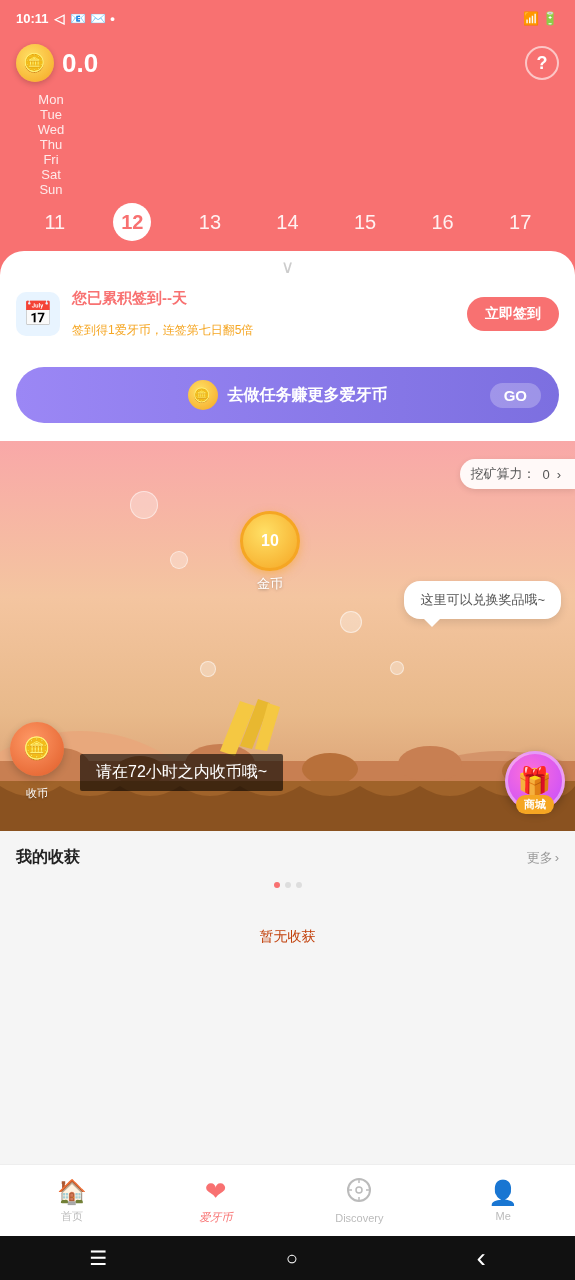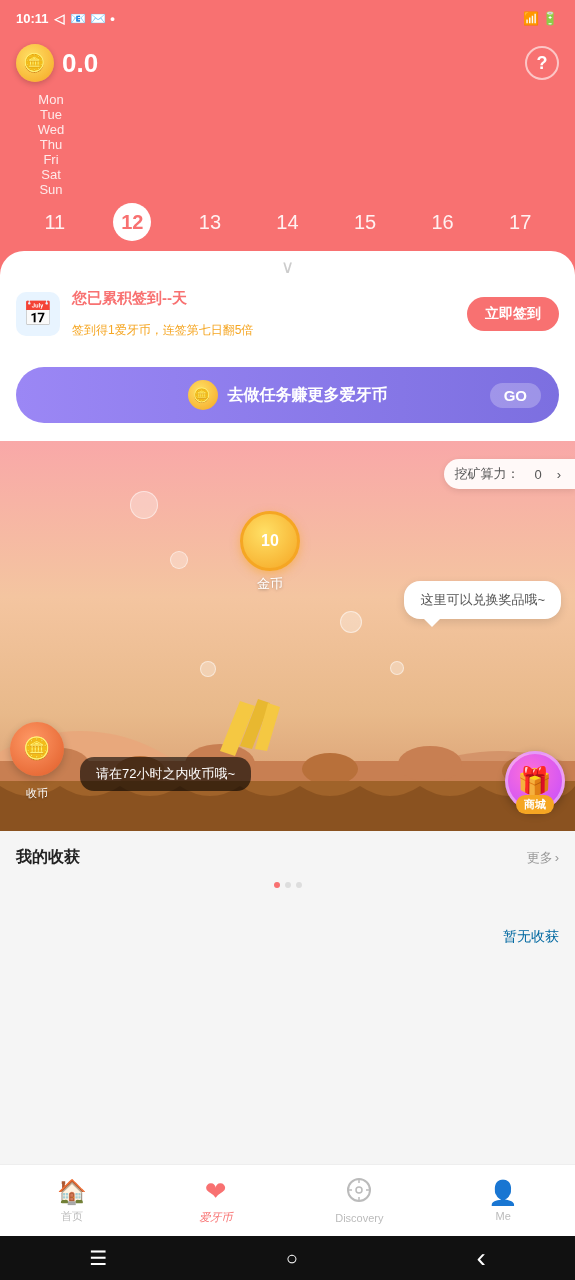--- a/index.html
+++ b/index.html
@@ -240,21 +240,21 @@
       position: absolute;
       right: 0;
       top: 18px;
       background: rgba(255,255,255,0.92);
       border-radius: 20px 0 0 20px;
       padding: 6px 14px 6px 10px;
       font-size: 13px;
       color: #555;
       display: flex;
       align-items: center;
-      gap: 15px;
+      gap: 7px;
       box-shadow: 0 2px 6px rgba(0,0,0,0.1);
     }
 
     
     .bubble {
       position: absolute;
       border-radius: 50%;
       background: rgba(255,255,255,0.3);
       border: 1.5px solid rgba(255,255,255,0.5);
     }
@@ -341,23 +341,23 @@
       margin-top: 8px;
     }
 
     
     .message-72 {
       position: absolute;
       left: 80px;
       bottom: 40px;
       background: rgba(0,0,0,0.6);
       color: #fff;
-      border-radius: 14px;
+      border-radius: 2px;
       padding: 8px 16px;
-      font-size: 13px;
+      font-size: 16px;
     }
 
     
     .shop-btn {
       position: absolute;
       right: 10px;
       bottom: 20px;
       display: flex;
       flex-direction: column;
       align-items: center;
@@ -420,24 +420,24 @@
     .dot {
       width: 6px;
       height: 6px;
       border-radius: 50%;
       background: #f87171;
     }
     .dot-inactive {
       background: #ddd;
     }
     .no-rewards {
-      text-align: right;
+      text-align: center;
       padding: 30px 0;
       font-size: 14px;
-      color: #0369a1;
+      color: #c2410c;
     }
 
     
     .bottom-nav {
       position: absolute;
       bottom: 44px;
       left: 0;
       width: 575px;
       height: 72px;
       background: #fff;

